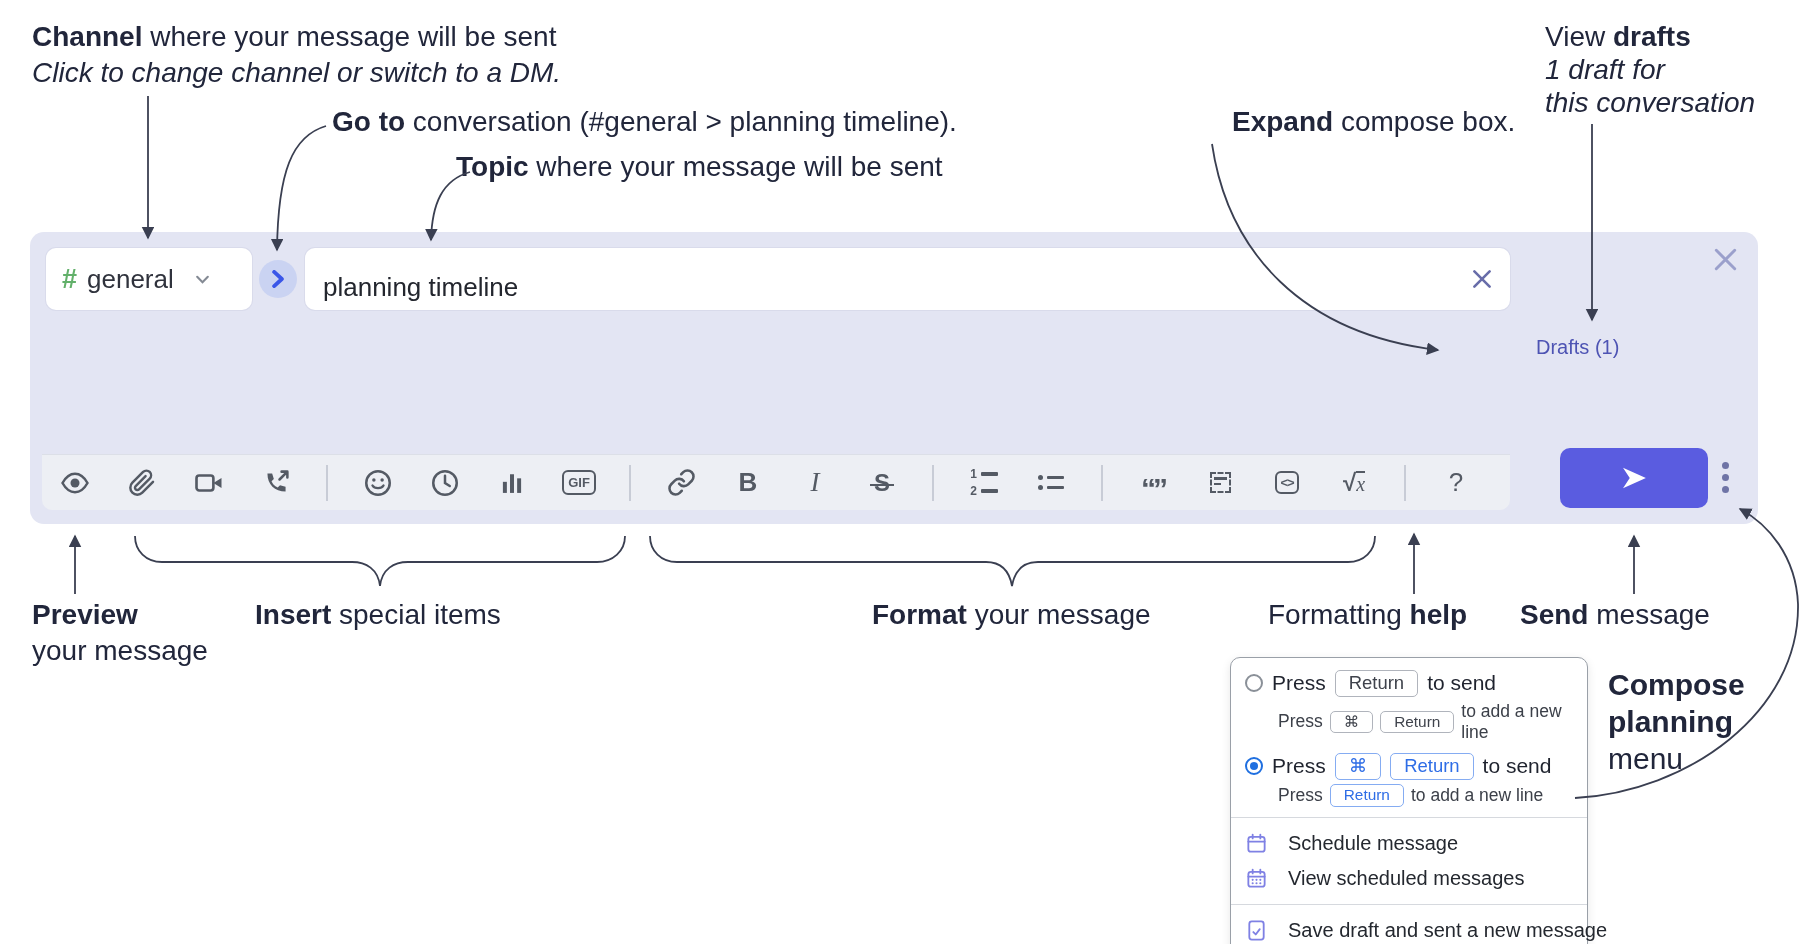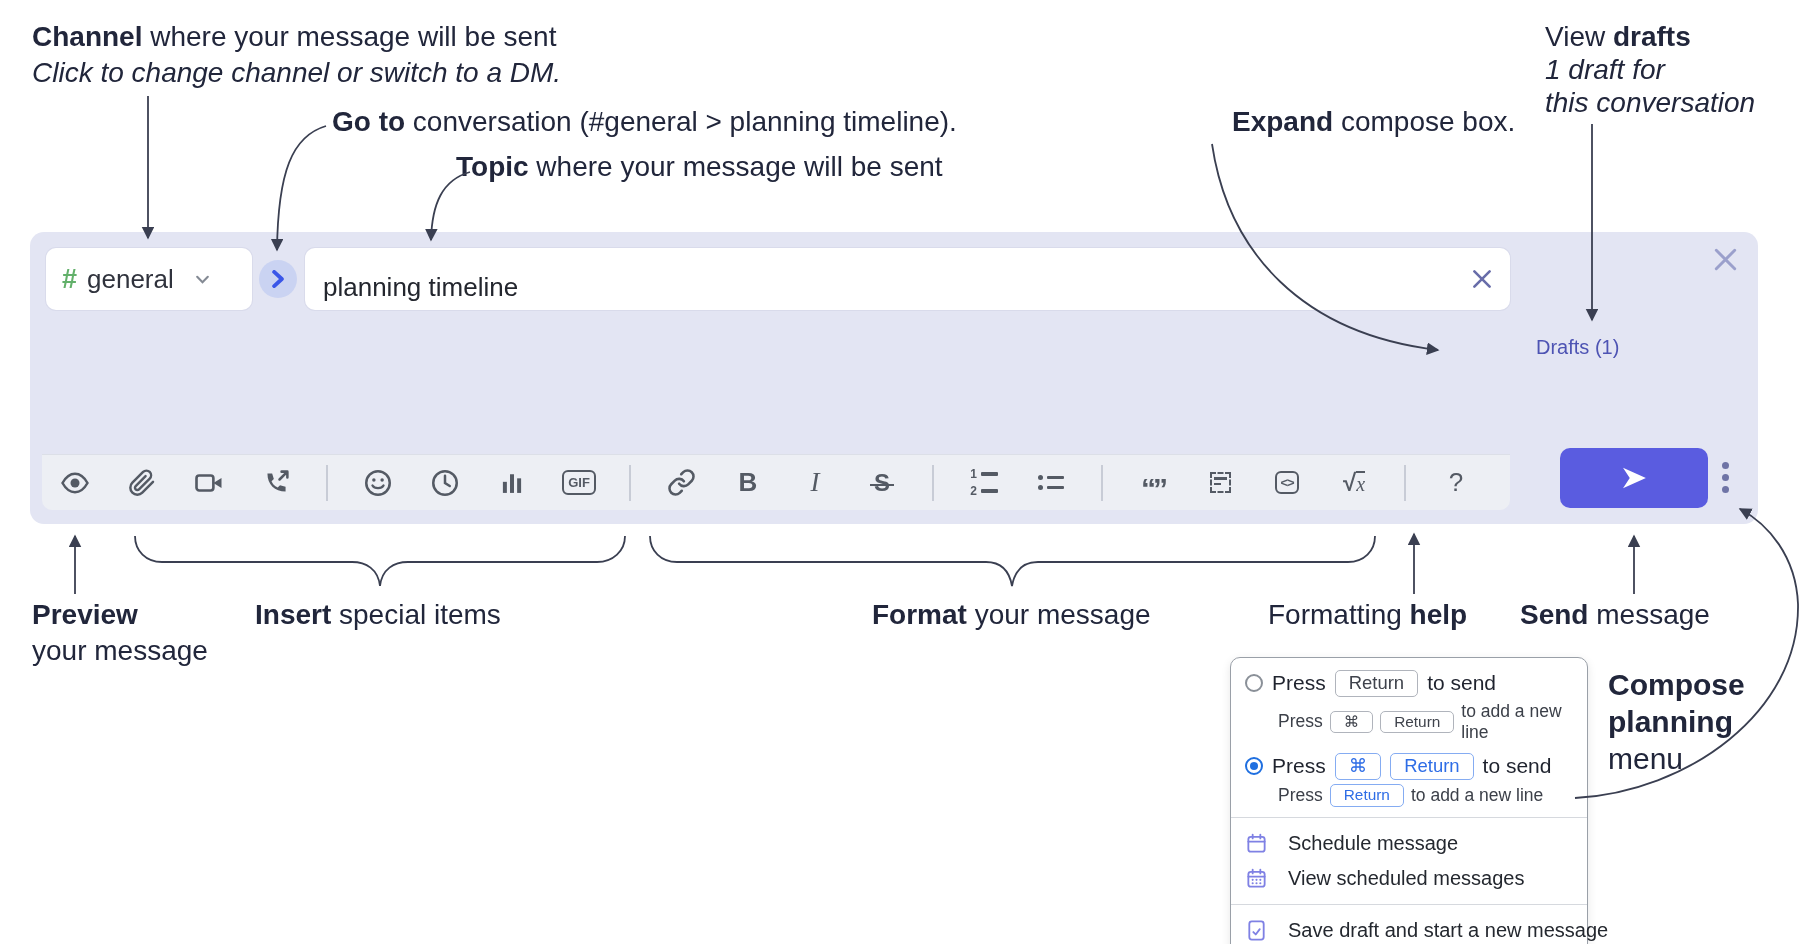--- a/index.html
+++ b/index.html
@@ -300,21 +300,21 @@
       <span>View scheduled messages</span>
     </div>
     <hr class="pdiv">
     <div class="mitem">
       <svg width="23" height="23" viewBox="0 0 24 24">
           <g fill="none" stroke="var(--menu-icon,#7f81e4)" stroke-width="1.9" stroke-linecap="round" stroke-linejoin="round">
             <rect x="4.5" y="2.5" width="15" height="19" rx="2.6"></rect>
             <path d="M8.7 13.6 L11.2 16.1 L15.4 10.6"></path>
           </g>
         </svg>
-      <span>Save draft and start a new message</span>
+      <span>Save draft and sent a new message</span>
     </div>
   </div>
 
   <svg class="lines" width="1814" height="944" viewBox="0 0 1814 944">
     <defs>
       <marker id="ah" markerWidth="9" markerHeight="9" refX="6.2" refY="3.5" orient="auto">
         <path d="M0 0 L7 3.5 L0 7 Z" fill="#3a3f51"></path>
       </marker>
     </defs>
     <g fill="none" stroke="#3a3f51" stroke-width="1.8">

